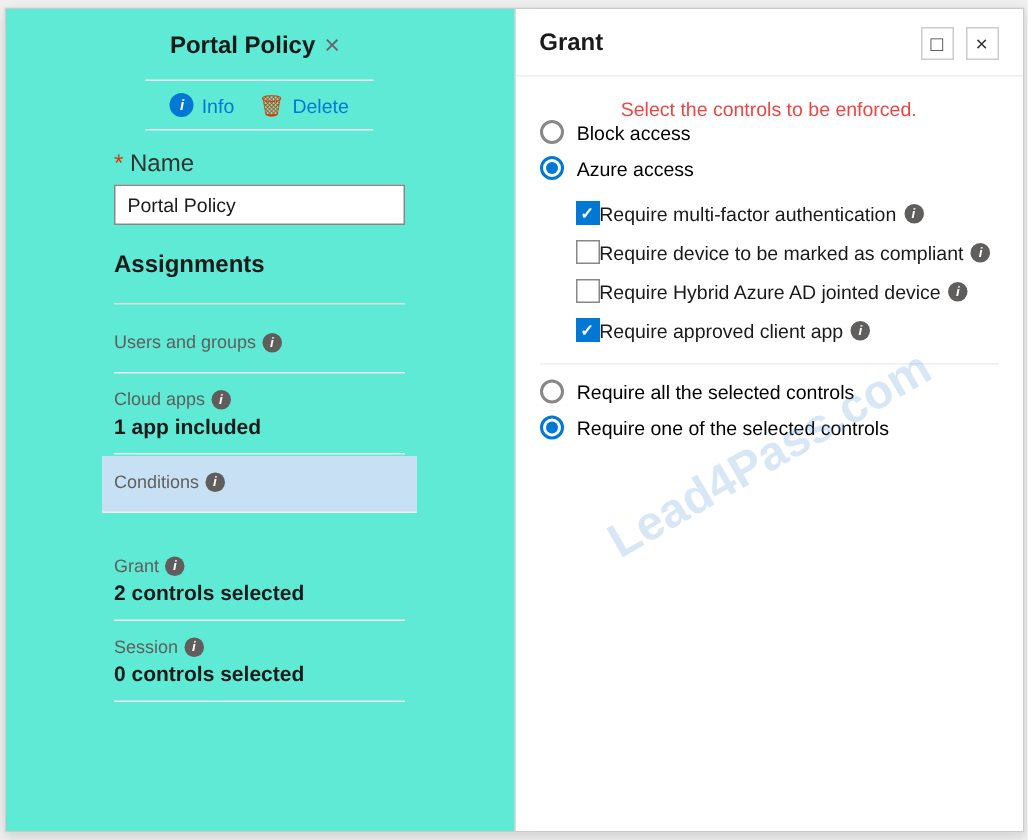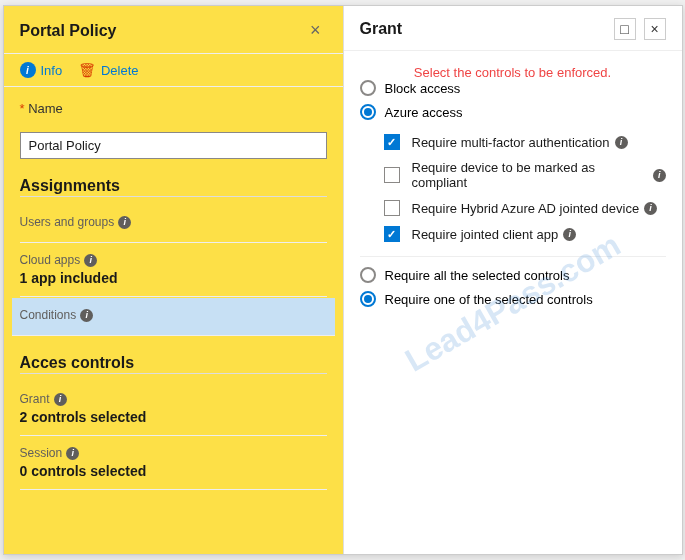--- a/index.html
+++ b/index.html
@@ -21,22 +21,23 @@
       background: #fff;
       border: 1px solid #ccc;
       box-shadow: 0 2px 8px rgba(0,0,0,0.15);
     }
     
     .left-panel {
       width: 340px;
       border-right: 1px solid #ddd;
       display: flex;
       flex-direction: column;
-      background: #fde047;
+      background: #5eead4;
       position: relative;
+      align-items: center;
     }
     .panel-header {
       display: flex;
       align-items: center;
       justify-content: space-between;
       padding: 12px 16px 10px 16px;
       border-bottom: 1px solid #eee;
     }
     .panel-title {
       font-size: 16px;
@@ -84,42 +85,42 @@
     .delete-icon {
       color: #d83b01;
       font-size: 14px;
     }
     .panel-body {
       padding: 14px 16px;
       flex: 1;
       overflow-y: auto;
     }
     .field-label {
-      font-size: 13px;
+      font-size: 16px;
       color: #333;
-      margin-bottom: 16px;
+      margin-bottom: 4px;
     }
     .required {
       color: #d83b01;
     }
     .text-input {
       width: 100%;
       border: 1px solid #8a8886;
       padding: 5px 8px;
       font-size: 13px;
       color: #1a1a1a;
       outline: none;
     }
     .section-title {
       font-size: 16px;
       font-weight: 600;
       color: #1a1a1a;
       margin-top: 18px;
       margin-bottom: 8px;
-      padding-bottom: 1px;
+      padding-bottom: 16px;
       border-bottom: 1px solid #ddd;
     }
     .assignment-item {
       padding: 10px 0;
       border-bottom: 1px solid #eee;
       cursor: pointer;
     }
     .assignment-item.selected {
       background: #c7e0f4;
       padding: 10px 8px;
@@ -238,21 +239,21 @@
     .checkbox-group {
       display: flex;
       flex-direction: column;
       gap: 10px;
       margin-left: 24px;
       margin-bottom: 14px;
     }
     .checkbox-item {
       display: flex;
       align-items: center;
-      gap: 12px;
+      gap: 0;
       cursor: pointer;
     }
     .checkbox-box {
       width: 16px;
       height: 16px;
       border: 1px solid #8a8886;
       display: flex;
       align-items: center;
       justify-content: center;
       flex-shrink: 0;
@@ -355,21 +356,20 @@
       </div>
 
       <div class="assignment-item selected">
         <div class="assignment-item-label">
           <span>Conditions</span>
           <span class="small-info">i</span>
         </div>
       </div>
 
       <div class="acces-section">
-        <div class="section-title">Acces controls</div>
         <div class="assignment-item">
           <div class="assignment-item-label">
             <span>Grant</span>
             <span class="small-info">i</span>
           </div>
           <div class="assignment-item-value">2 controls selected</div>
         </div>
         <div class="assignment-item">
           <div class="assignment-item-label">
             <span>Session</span>
@@ -423,21 +423,21 @@
         <div class="checkbox-item">
           <div class="checkbox-box"></div>
           <span class="checkbox-label">
             <span>Require Hybrid Azure AD jointed device</span>
             <span class="small-info">i</span>
           </span>
         </div>
         <div class="checkbox-item">
           <div class="checkbox-box checked"></div>
           <span class="checkbox-label">
-            <span>Require jointed client app</span>
+            <span>Require approved client app</span>
             <span class="small-info">i</span>
           </span>
         </div>
       </div>
 
       <hr class="divider">
 
 
       <div class="radio-group">
         <div class="radio-item">

